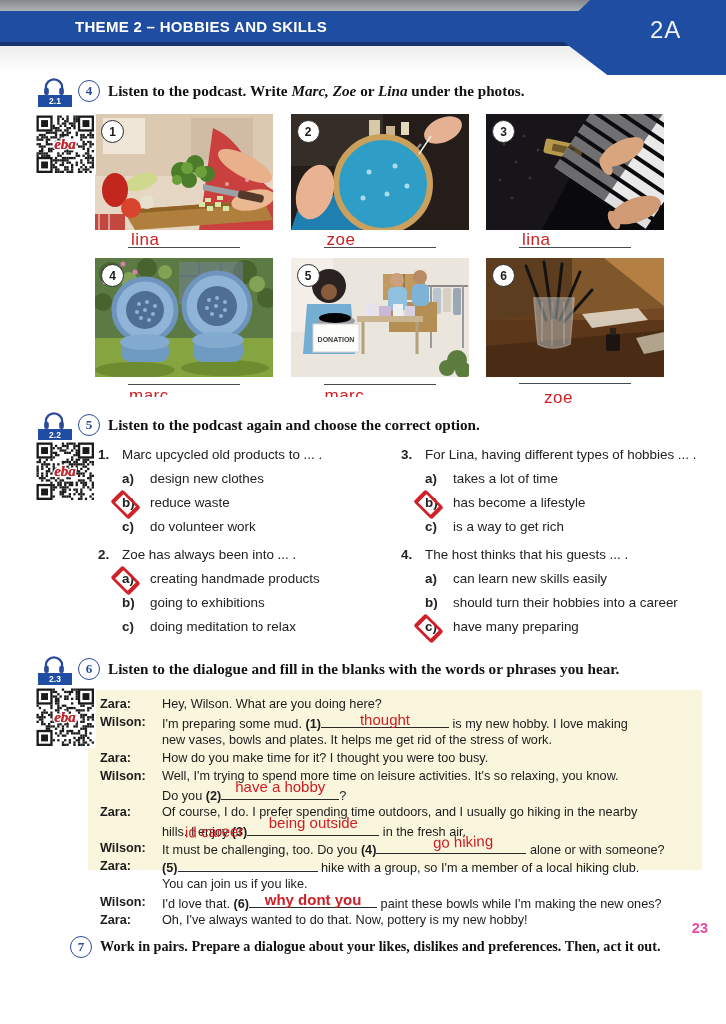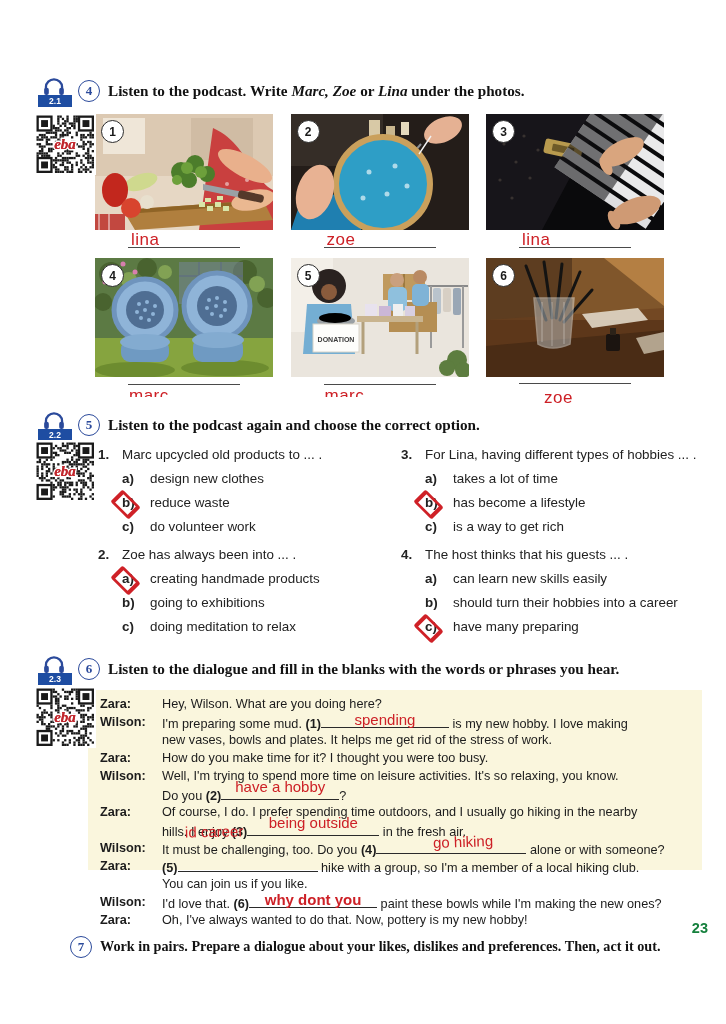--- a/index.html
+++ b/index.html
@@ -68,27 +68,39 @@
   .dspk{width:62px;font-weight:bold;flex:none;}
   .dtxt{flex:1;}
   .bnum{font-weight:bold;}
   .blank{display:inline-block;border-bottom:1.3px solid #2a2a2a;height:14px;position:relative;
          vertical-align:baseline;}
   .bans{position:absolute;left:50%;transform:translateX(-50%);bottom:-2px;color:#cd2026;
         font-size:15px;white-space:nowrap;}
   .blank.lift .bans{bottom:3px;}
   .float-ans{position:absolute;color:#cd2026;font-size:15px;white-space:nowrap;z-index:4;}
 
-  .pnum{position:absolute;right:18px;top:920px;font-size:14.5px;font-weight:bold;color:#15803d;}
+  .pnum{position:absolute;right:18px;top:920px;font-size:14.5px;font-weight:bold;color:#ec4899;}
 </style>
 </head>
 <body>
 
 <div class="page">
 
+  <div class="hdr">
+    <div class="hdr-grey"></div>
+    <div class="hdr-topstrip"></div>
+    <div class="theme-bar">
+      <span>THEME 2 – HOBBIES AND SKILLS</span>
+    </div>
+    <div class="navy-ext"></div>
+    <div class="grey-chevron"></div>
+    <div class="unit-tab">
+      <span>2A</span>
+    </div>
+  </div>
 
   <div class="exhead" style="top:80px">
     <div class="audio">
       <svg width="22" height="17" viewBox="0 0 24 19">
         <path d="M3 16 V10 a9 8.5 0 0 1 18 0 V16" fill="none" stroke="#2b4a9b" stroke-width="2.6"></path>
         <rect x="1" y="11" width="5.2" height="8" rx="2.2" fill="#2b4a9b"></rect>
         <rect x="17.8" y="11" width="5.2" height="8" rx="2.2" fill="#2b4a9b"></rect>
       </svg>
       <div class="abadge">2.1</div>
     </div>
@@ -1138,21 +1150,21 @@
         <text x="31" y="36" text-anchor="middle" font-family="Liberation Serif,serif" font-style="italic" font-weight="bold" font-size="15" fill="#c1272d" stroke="#ffffff" stroke-width="3" paint-order="stroke">eba</text>
         <text x="31" y="36" text-anchor="middle" font-family="Liberation Serif,serif" font-style="italic" font-weight="bold" font-size="15" fill="#c1272d">eba</text>
       </svg></div>
   <div id="dlg">
       <div class="dline">
         <span class="dspk">Zara:</span>
         <span class="dtxt"><span>Hey, Wilson. What are you doing here?</span></span>
       </div>
       <div class="dline">
         <span class="dspk">Wilson:</span>
-        <span class="dtxt"><span>I'm preparing some mud. </span><span class="bnum">(1)</span><span class="blank" style="width: 128px;"><span class="bans">spending</span></span><span> is my new hobby. I love making</span></span>
+        <span class="dtxt"><span>I'm preparing some mud. </span><span class="bnum">(1)</span><span class="blank" style="width: 128px;"><span class="bans">thought</span></span><span> is my new hobby. I love making</span></span>
       </div>
       <div class="dline">
         <span class="dspk"></span>
         <span class="dtxt"><span>new vases, bowls and plates. It helps me get rid of the stress of work.</span></span>
       </div>
       <div class="dline">
         <span class="dspk">Zara:</span>
         <span class="dtxt"><span>How do you make time for it? I thought you were too busy.</span></span>
       </div>
       <div class="dline">

